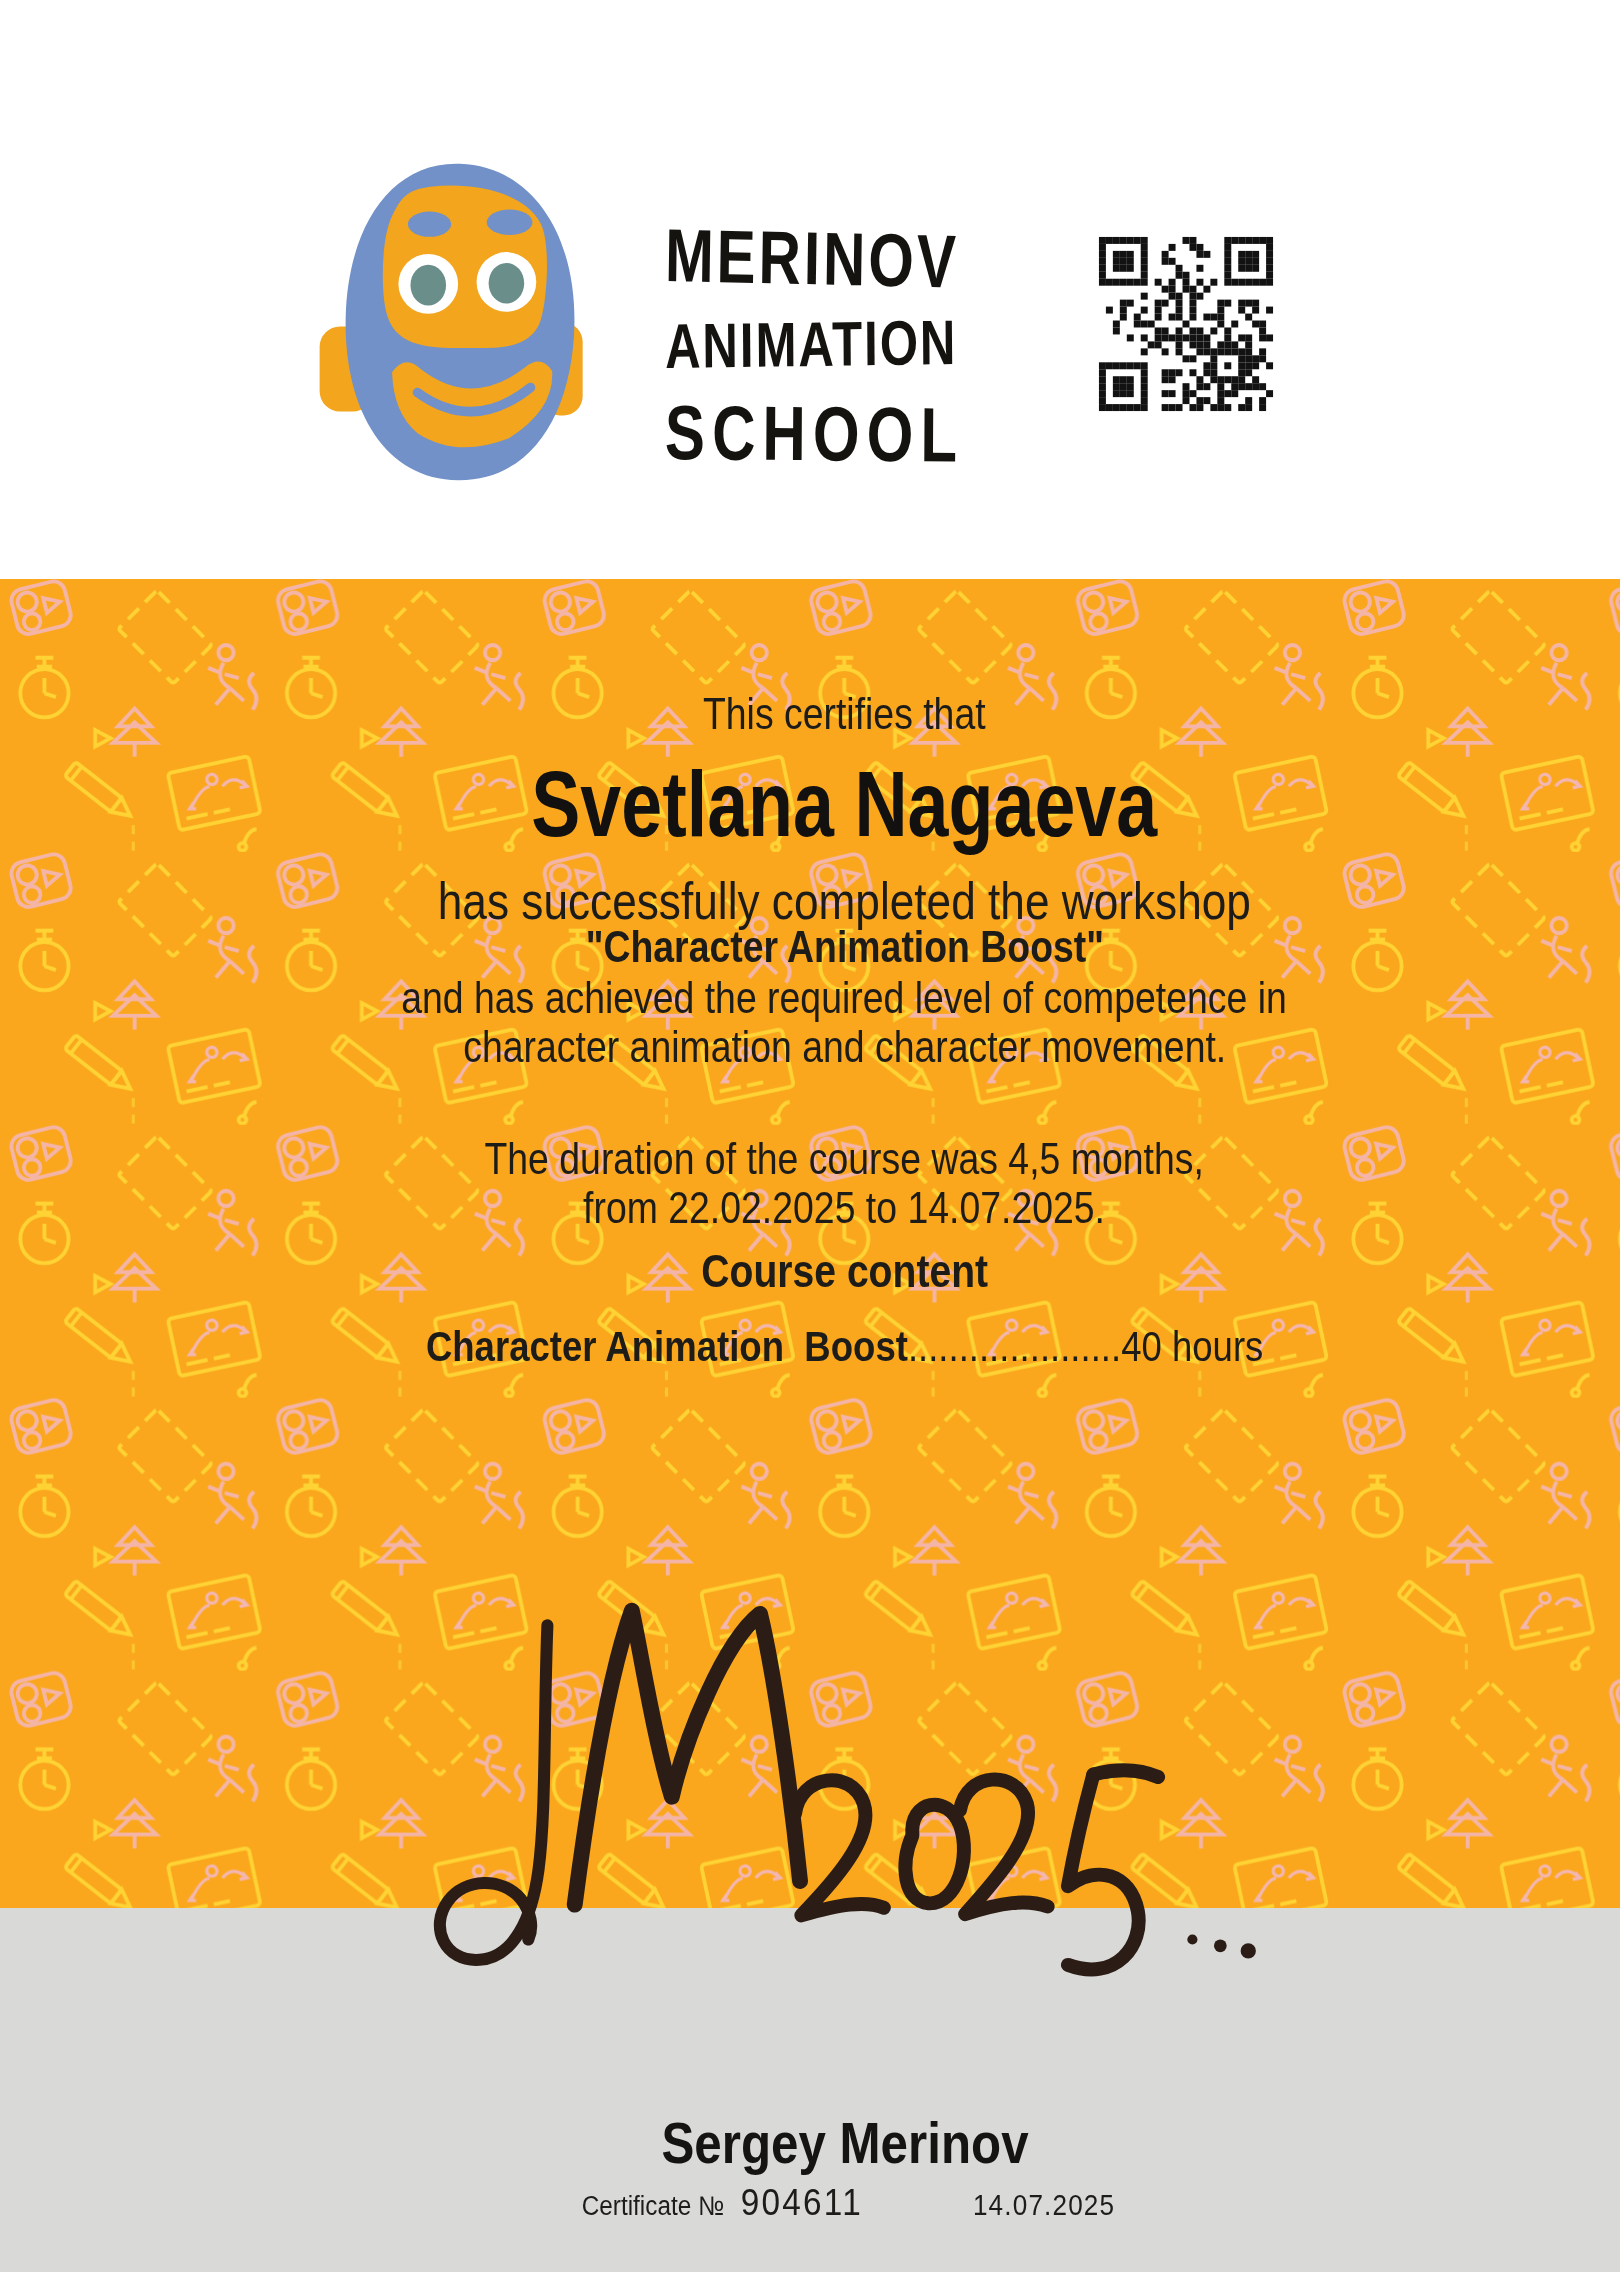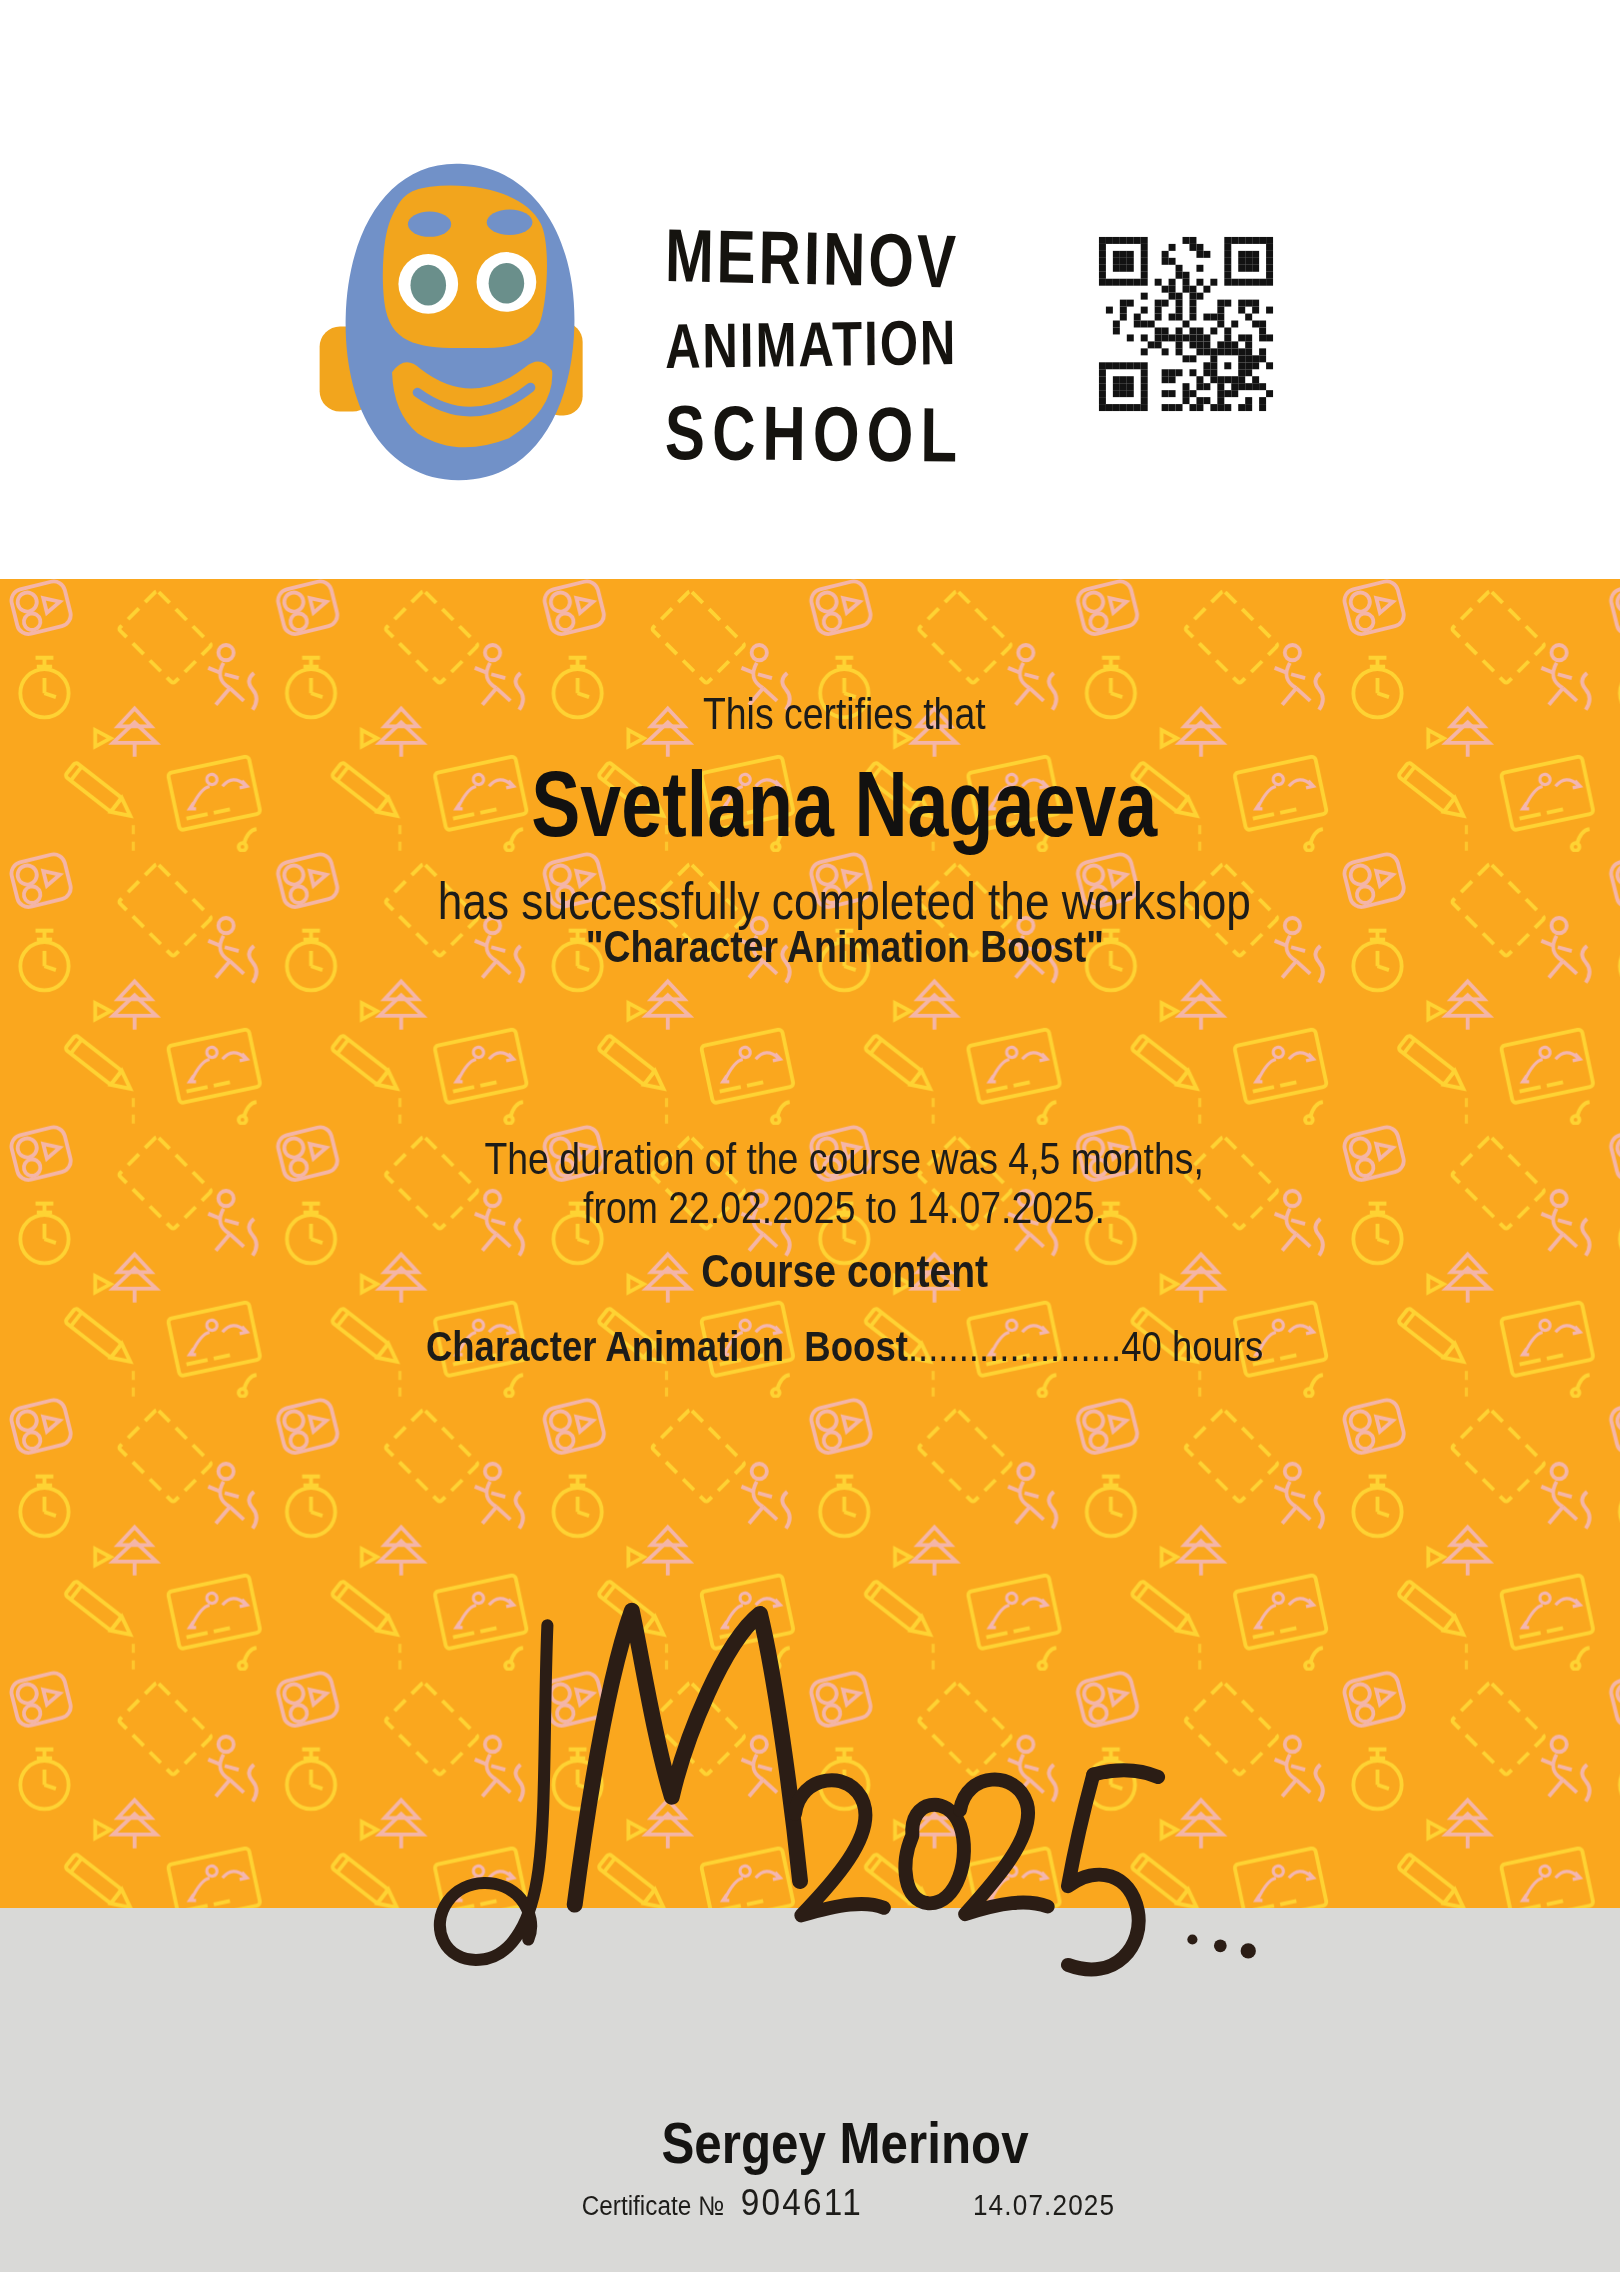--- a/index.html
+++ b/index.html
@@ -426,20 +426,22 @@
       <rect x="199.5" y="265.5" width="11" height="11" fill="#121212"></rect>
       <rect x="221.5" y="265.5" width="11" height="11" fill="#121212"></rect>
       <rect x="232.5" y="265.5" width="11" height="11" fill="#121212"></rect>
       <rect x="254.5" y="265.5" width="11" height="11" fill="#121212"></rect>
     </svg>
 
   <div class="tline t-intro"><span>This certifies that</span></div>
   <div class="tline t-name"><span>Svetlana Nagaeva</span></div>
   <div class="tline t-has"><span>has successfully completed the workshop</span></div>
   <div class="tline t-boost"><span>"Character Animation Boost"</span></div>
+  <div class="tline t-and"><span>and has achieved the required level of competence in</span></div>
+  <div class="tline t-char"><span>character animation and character movement.</span></div>
   <div class="tline t-dur"><span>The duration of the course was 4,5 months,</span></div>
   <div class="tline t-from"><span>from 22.02.2025 to 14.07.2025.</span></div>
   <div class="tline t-cchead"><span>Course content</span></div>
   <div class="tline t-citem">
     <span><span class="ci-name">Character Animation  Boost</span><span>.....................</span><span>40 hours</span></span>
   </div>
 
   <svg class="signature" viewBox="0 0 1340 660" aria-hidden="true">
     <g stroke="#2B1D15" fill="none" stroke-linecap="round" stroke-linejoin="round">
 

